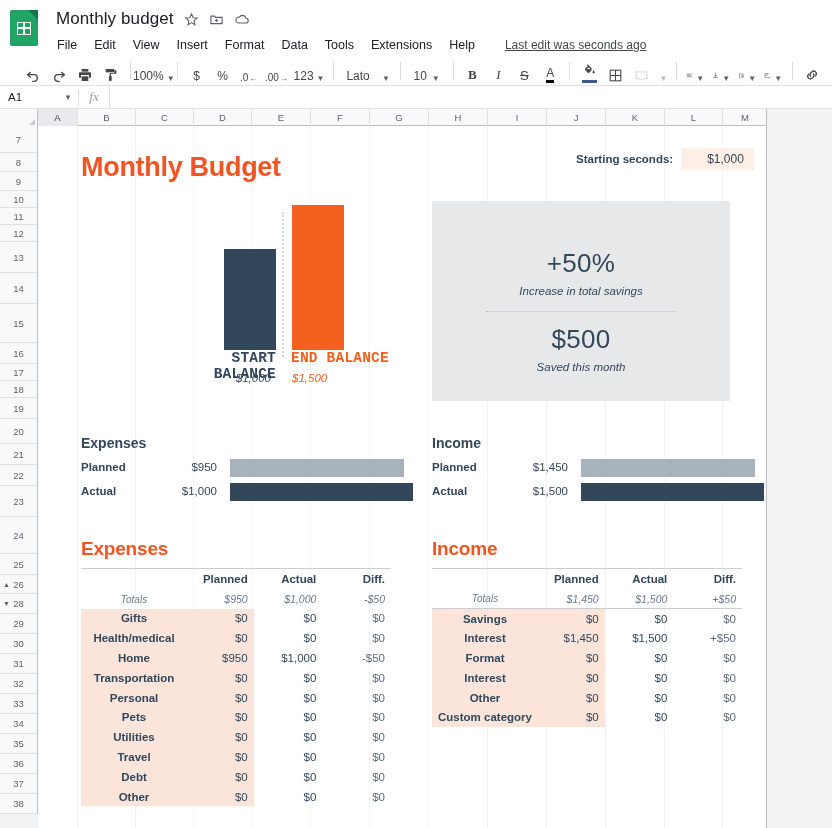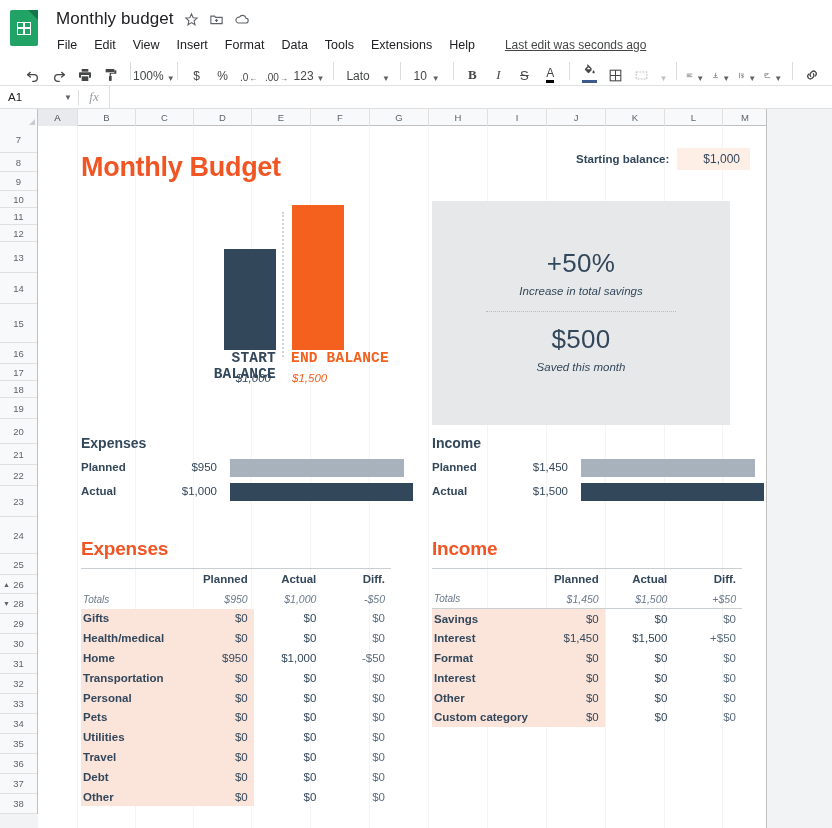--- a/index.html
+++ b/index.html
@@ -145,21 +145,21 @@
   .sum-val { font-size:11.5px; color:#33475b; text-align:right; }
   .sum-bar-planned { background:#a8b2bd; }
   .sum-bar-actual  { background:#33475b; }
 
   
   .tbl-title { font-size:19px; font-weight:bold; color:#f05523; letter-spacing:-.2px; }
   .budget-tbl { border-collapse:collapse; table-layout:fixed; }
   .budget-tbl th, .budget-tbl td {
     font-size:11.5px; color:#33475b; padding:0; height:19.8px; vertical-align:middle;
   }
-  .budget-tbl .c-cat { width:100px; text-align:left; padding-left:2px; }
+  .budget-tbl .c-cat { width:100px; text-align:center; padding-left:2px; }
   .budget-tbl .c-num { width:66px; text-align:right; padding-right:6px; }
   .hdr-row th { font-weight:bold; font-size:11.5px; border-bottom:0; height:21px;}
   .hdr-row th.c-cat { border-bottom:0; }
   .tot-row td { font-style:italic; font-size:10.5px; color:#6b7a8c; height:19px;}
   .tot-row td.c-cat { font-size:10px; }
   .neg { color:#e8431f; }
   .cat-row td.c-cat, .cat-row td.c-planned { background:#fbe4da; }
   .cat-row td.c-cat { font-weight:bold; color:#33475b; }
   .cat-row td.c-diff { color:#5b6b7d; }
   .tbl-topline { border-top:1px solid #c9ced3; }
@@ -491,37 +491,37 @@
     <div class="vline" style="left:508px"></div>
     <div class="vline" style="left:567px"></div>
     <div class="vline" style="left:626px"></div>
     <div class="vline" style="left:684px"></div>
 
     <div class="content">
 
       <div class="abs big-title" style="left:43px; top:26px;">Monthly Budget</div>
 
       <div class="abs" style="left:538px; top:22px; display:flex; align-items:center; gap:8px;">
-        <span class="start-bal-label">Starting balance:</span>
+        <span class="start-bal-label">Starting seconds:</span>
         <span class="start-bal-val">$1,000</span>
       </div>
 
       <div class="abs chart" style="left:130px; top:80px; width:300px; height:160px;">
         <div class="chart-divider" style="left:114px; top:6px; height:145px;"></div>
         <div class="bar bar-navy" style="left:56px; width:52px; height:101px; bottom:16px;"></div>
         <div class="bar bar-orange" style="left:124px; width:52px; height:145px; bottom:16px;"></div>
 
         <div class="abs chart-lbl navy" style="left:-5px; top:144px; width:113px; text-align:right;">START BALANCE</div>
         <div class="abs chart-lbl orange" style="left:123px; top:144px;">END BALANCE</div>
 
         <div class="abs chart-sub navy" style="left:-5px; top:166px; width:108px; text-align:right;">$1,000</div>
         <div class="abs chart-sub orange" style="left:124px; top:166px;">$1,500</div>
       </div>
 
-      <div class="abs savings-panel" style="left:394px; top:75px; width:298px; height:224px;">
+      <div class="abs savings-panel" style="left:394px; top:75px; width:298px; height:200px;">
         <div class="sv-big" style="margin-top:47px;">+50%</div>
         <div class="sv-cap" style="margin-top:6px;">Increase in total savings</div>
         <div class="sv-rule" style="margin:14px 54px 0 54px;"></div>
         <div class="sv-big" style="margin-top:12px;">$500</div>
         <div class="sv-cap" style="margin-top:6px;">Saved this month</div>
       </div>
 
       <div class="abs" style="left:43px; top:309px; width:340px;">
         <div class="sum-head">Expenses</div>
 

